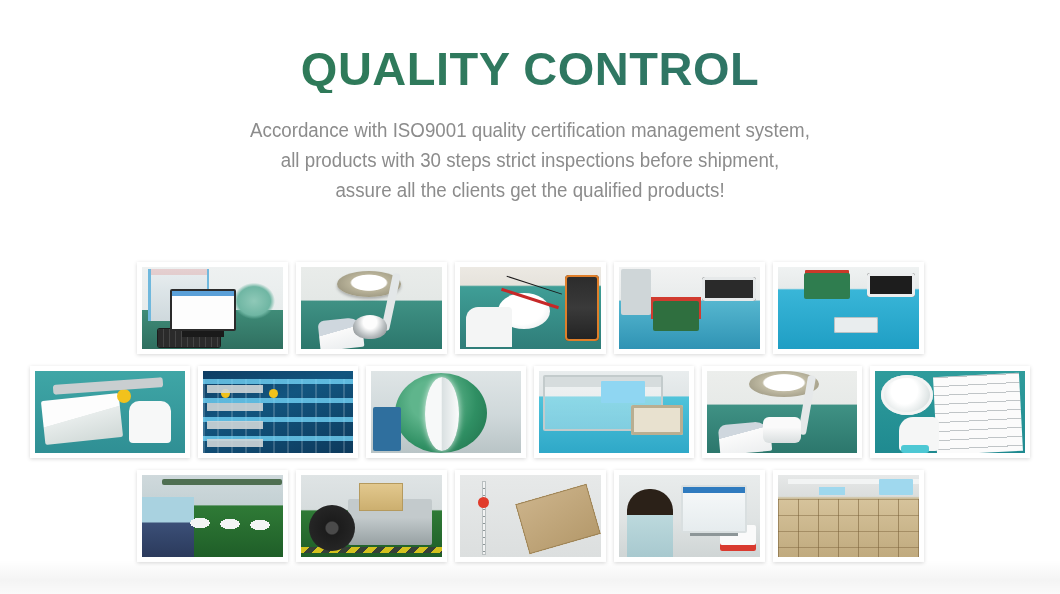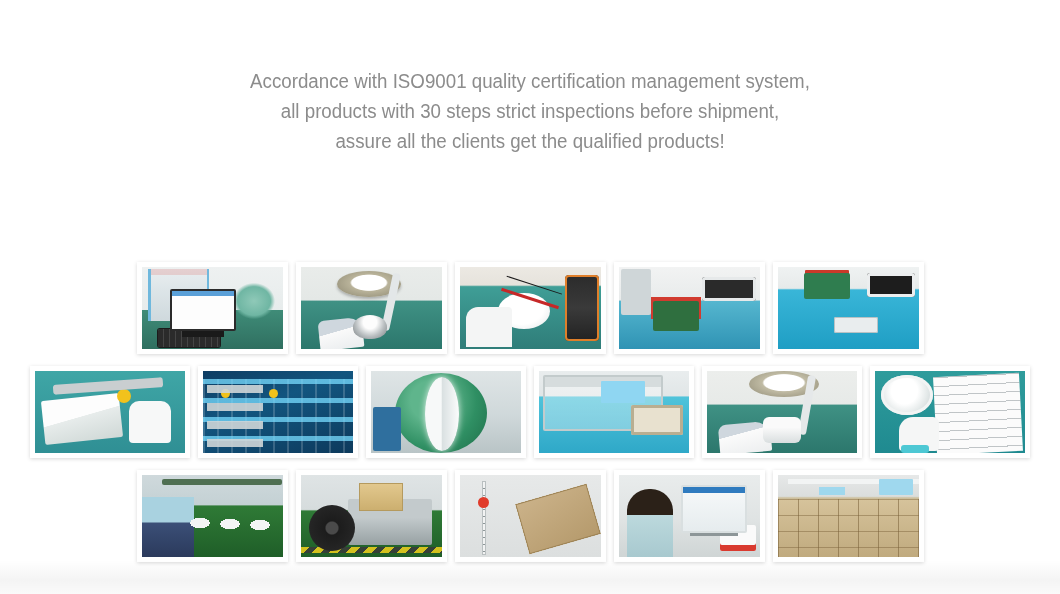--- a/index.html
+++ b/index.html
@@ -468,20 +468,21 @@
     background: linear-gradient(180deg, rgba(0,0,0,0) 0%, rgba(0,0,0,0.045) 60%, rgba(0,0,0,0.02) 100%);
     pointer-events:none;
   }
 </style>
 </head>
 <body>
 
 <div class="page">
 
   <div class="header">
+    <h1 class="qc-title">QUALITY CONTROL</h1>
     <div class="qc-subtitle">
       <span>Accordance with ISO9001 quality certification management system,</span>
       <span>all products with 30 steps strict inspections before shipment,</span>
       <span>assure all the clients get the qualified products!</span>
     </div>
   </div>
 
   <div class="gallery">
 
     <div class="grid-row row-1">

